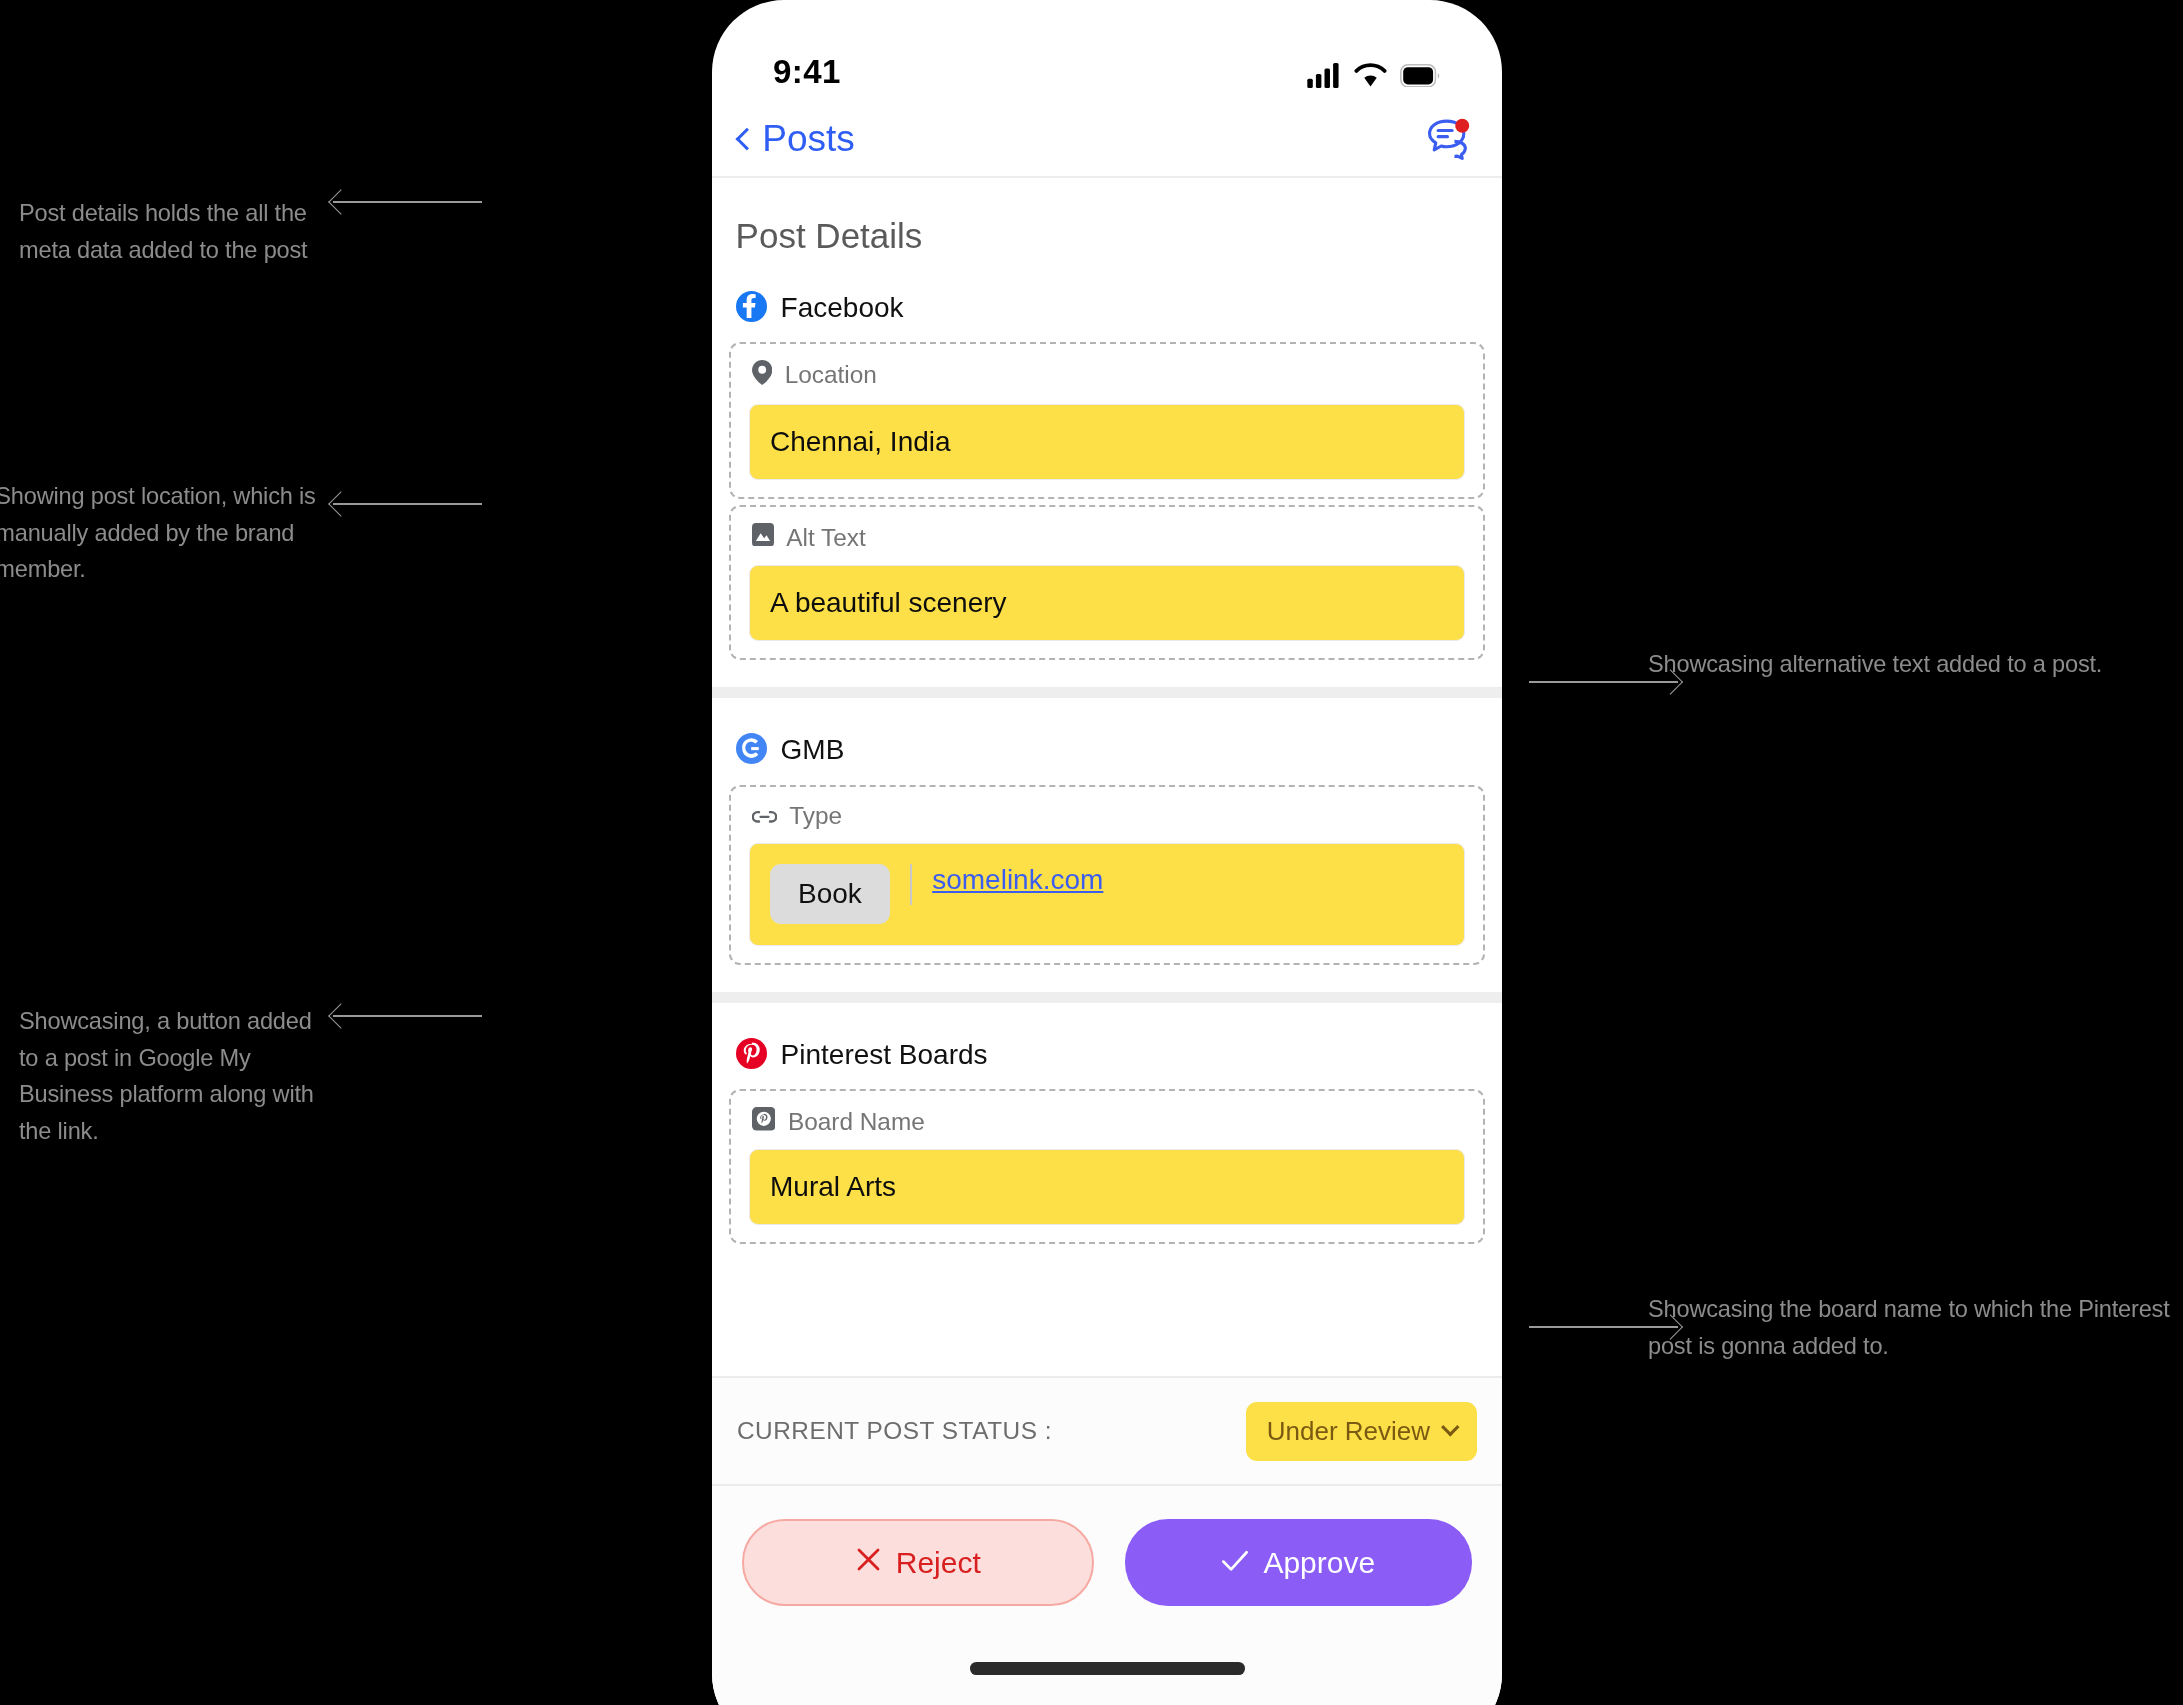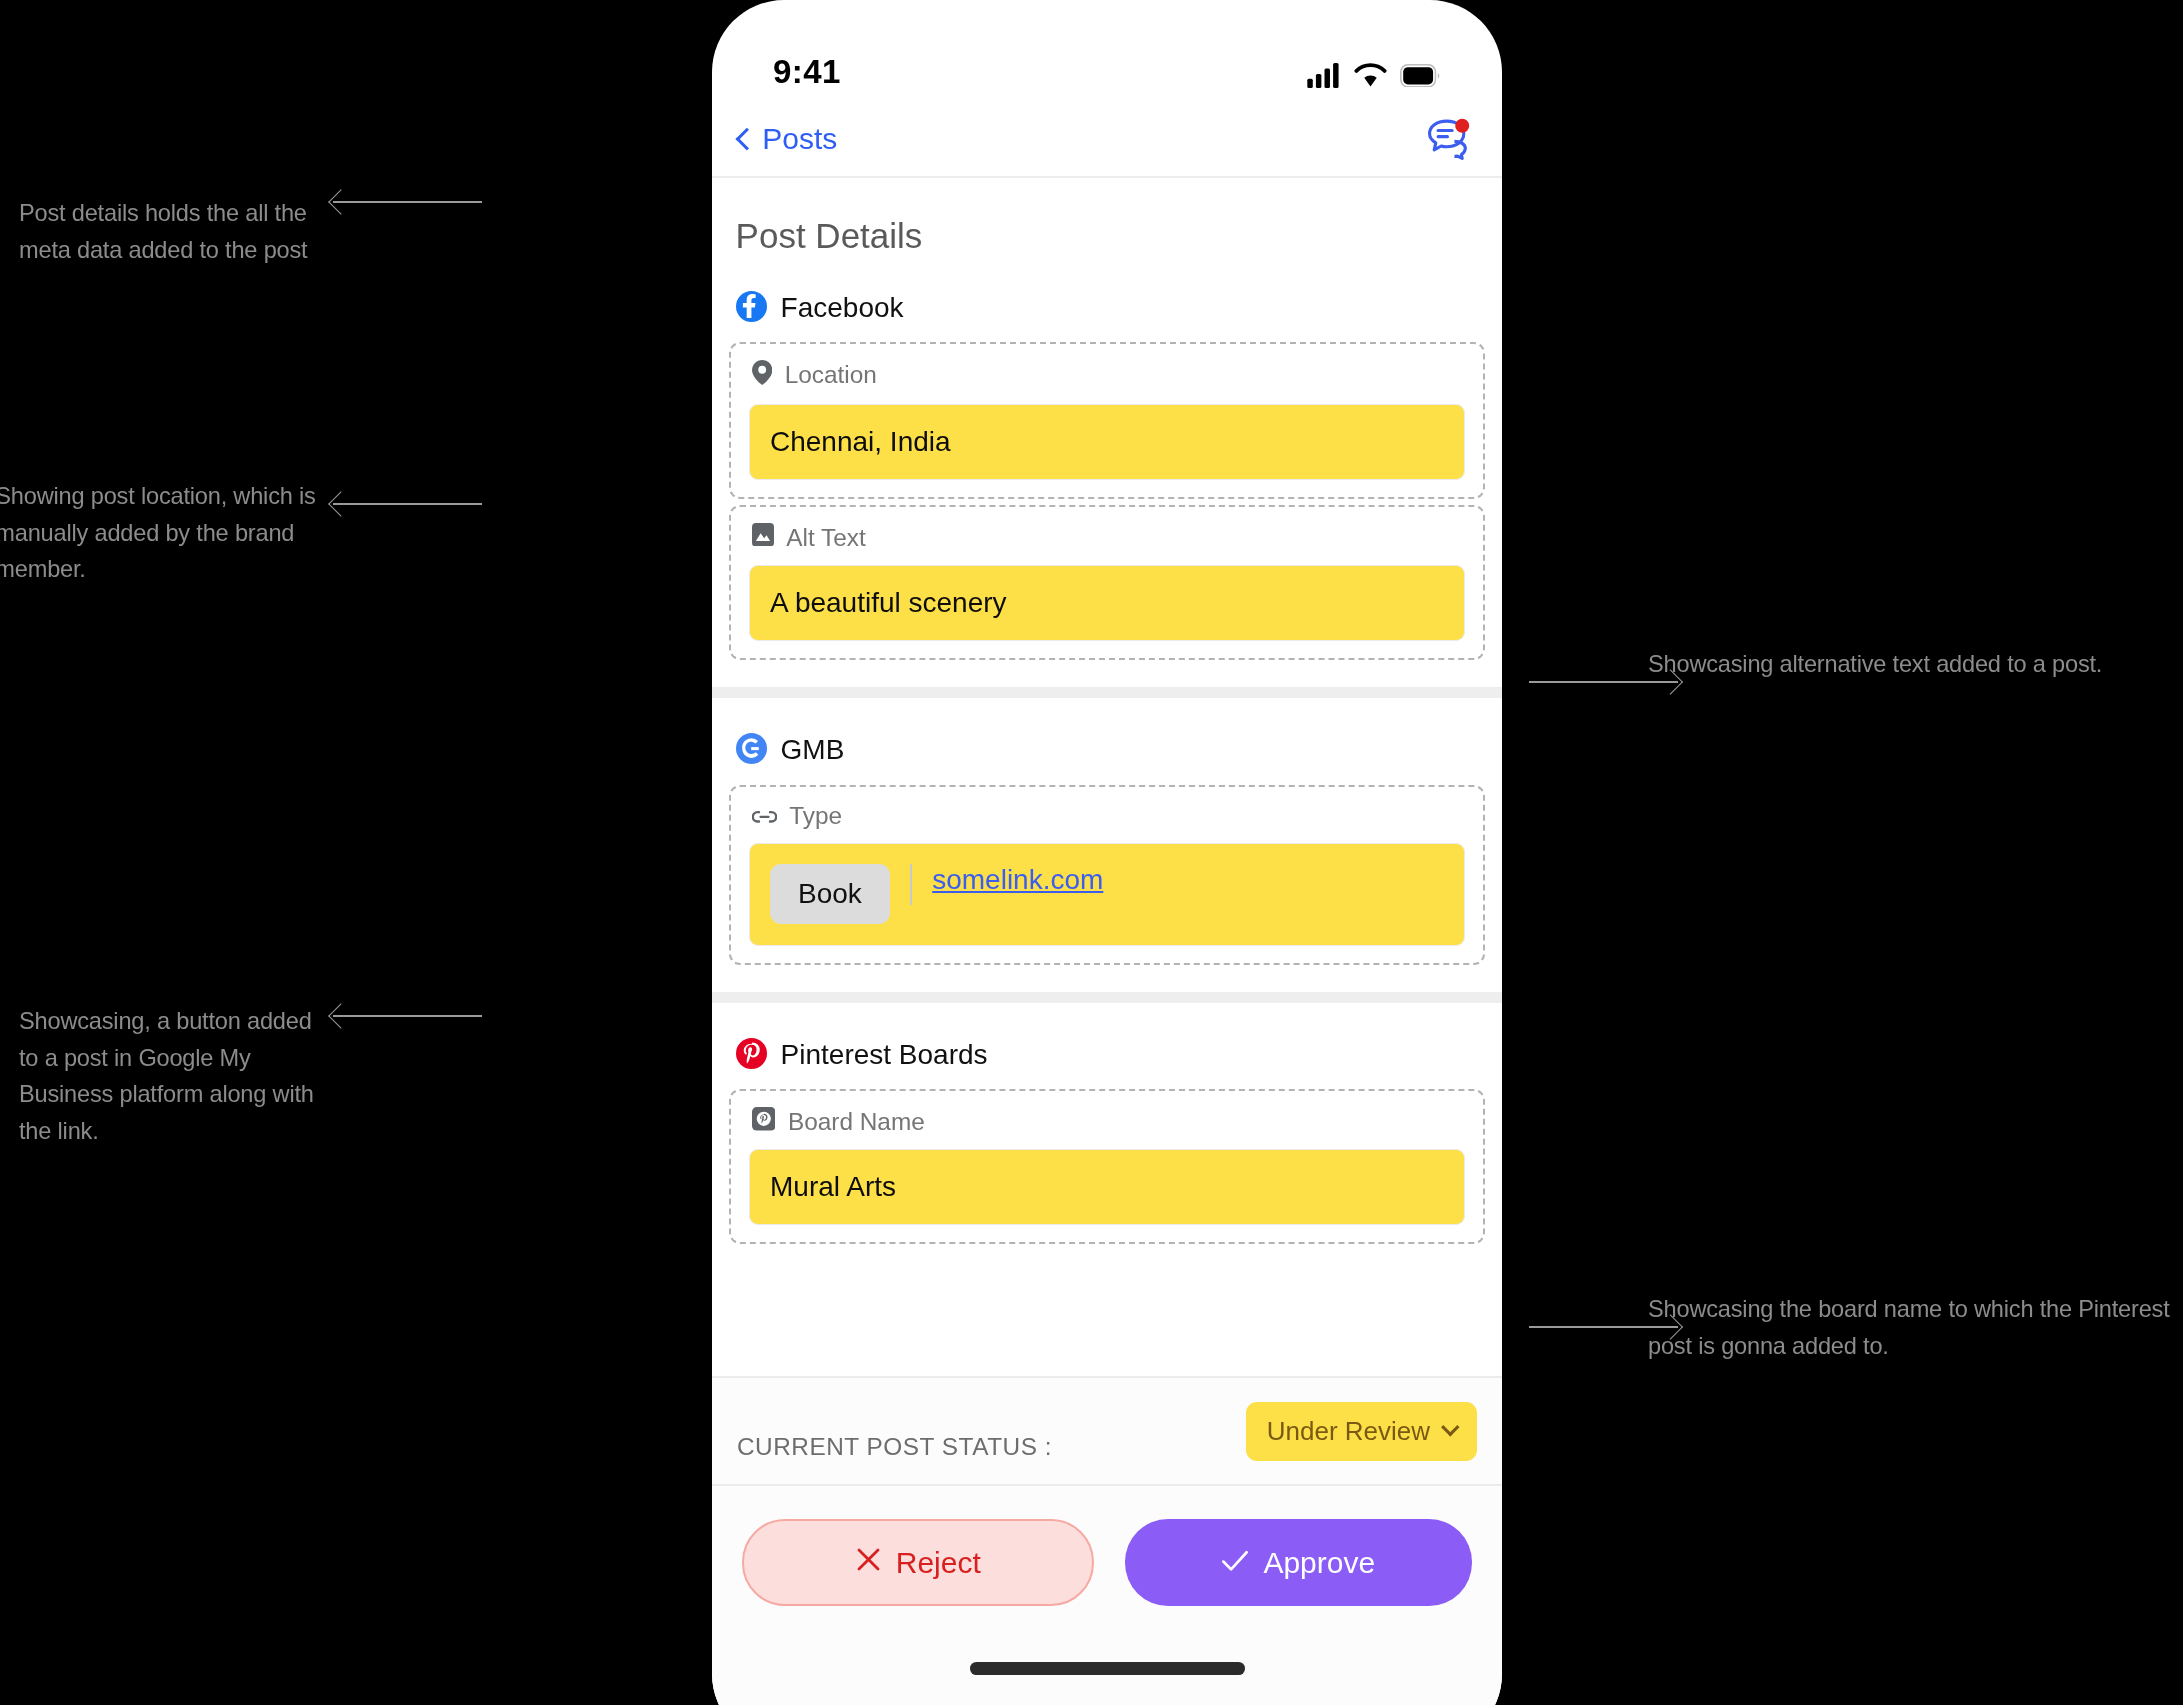--- a/index.html
+++ b/index.html
@@ -80,21 +80,21 @@
     align-items: center;
     justify-content: space-between;
     padding: 0 30px 0 22px;
     border-bottom: 2.4px solid #ededed;
   }
   .back {
     display: flex;
     align-items: center;
     gap: 7.9px;
     color: #2f5ef5;
-    font-size: 30px;
+    font-size: 37px;
     cursor: pointer;
   }
   .chev-back {
     width: 15.7px; height: 15.7px;
     border-left: 3.9px solid #2f5ef5;
     border-bottom: 3.9px solid #2f5ef5;
     transform: rotate(45deg);
     margin-left: 4.7px;
   }
   .msg-icon { position: relative; width: 46px; height: 42px; cursor: pointer; }
@@ -181,21 +181,21 @@
     text-decoration: underline;
     cursor: pointer;
   }
 
   
   .status-row {
     flex: 0 0 auto;
     border-top: 2.4px solid #ececec;
     border-bottom: 2.4px solid #ececec;
     display: flex;
-    align-items: flex-end;
+    align-items: center;
     justify-content: space-between;
     padding: 23.6px 25px;
     background: #fcfcfc;
   }
   .status-label {
     font-size: 24.4px;
     color: #6d6d6d;
     letter-spacing: 0.5px;
   }
   .badge {

